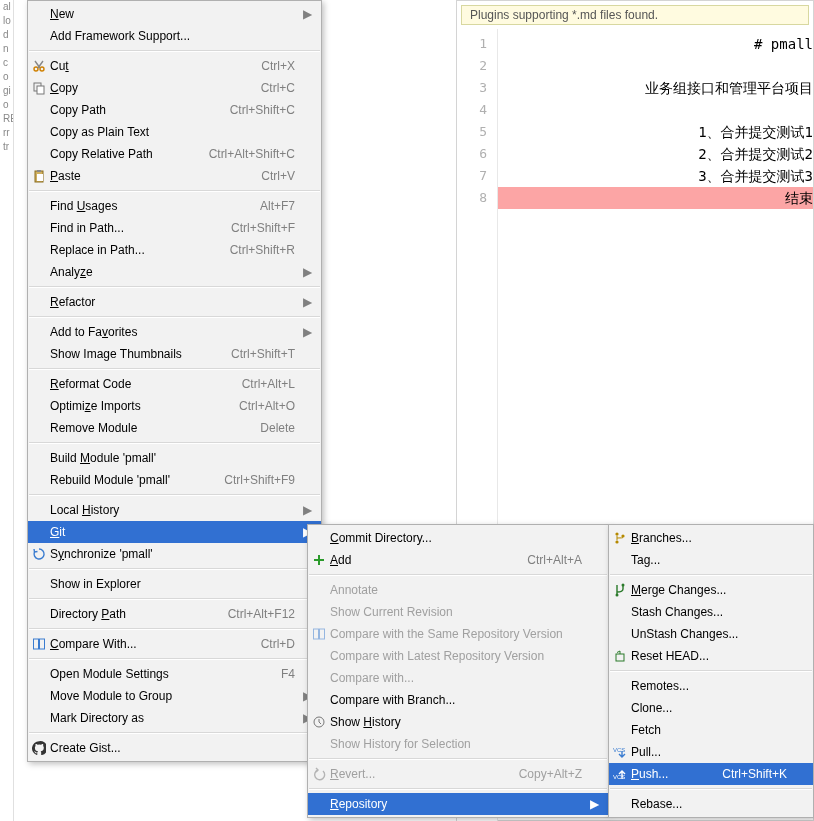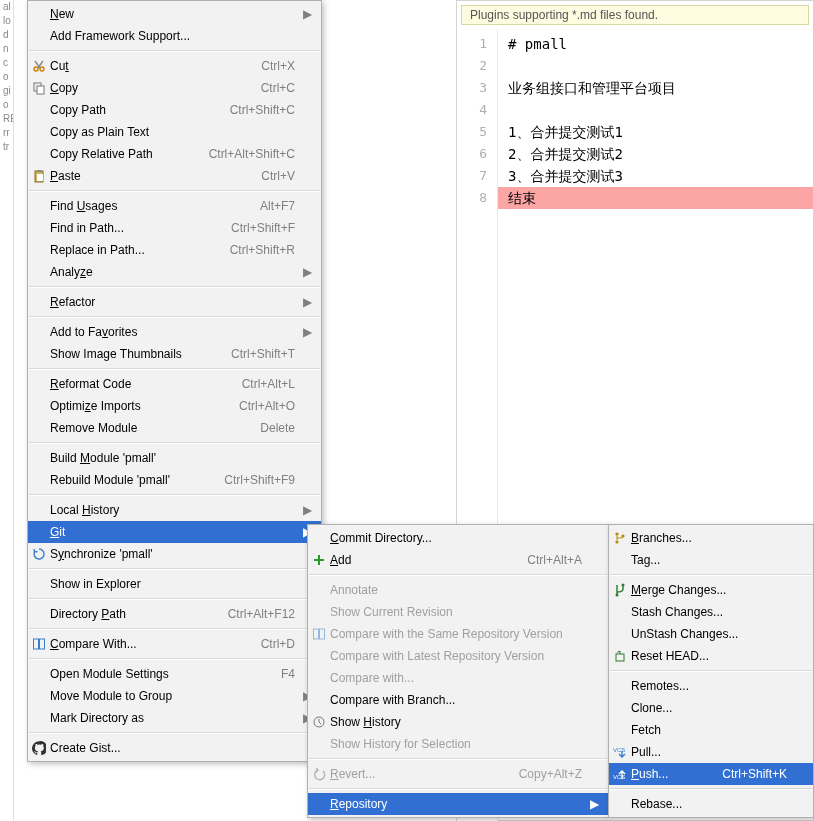--- a/index.html
+++ b/index.html
@@ -21,21 +21,21 @@
 
   .left-strip { position:absolute; left:0; top:0; width:13px; height:821px; background:#fff; border-right:1px solid #e0e0e0; color:#888; font-size:10px; line-height:14px; overflow:hidden; }
   .left-strip div { width:13px; text-align:left; padding-left:3px; }
 
   
   .editor-pane { position:absolute; left:420px; top:0; right:0; bottom:0; background:#fff; border:1px solid #d4d4d4;margin-left:36px; }
   .hint-bar { background:var(--hint-bg); border:1px solid var(--hint-border); padding:2px 8px; color:#555; margin:4px; font-size:12px; }
   .editor-body { display:flex; height:calc(100% - 26px); }
   .gutter { width:40px; background:var(--gutter-bg); border-right:1px solid #e8e8e8; color:var(--gutter-text); font-family: var(--editor-font); font-size:13px; text-align:right; padding-top:4px; }
   .gutter div { padding-right:10px; line-height:22px; }
-  .editor-content { flex:1; font-family: var(--editor-font); font-size:14px; padding-top:4px; padding-left:10px; position:relative; }
+  .editor-content { flex:1; font-family: var(--editor-font); font-size:14px; padding-top:4px; padding-left:10px; position:relative;text-align:right; }
   .editor-content .line { line-height:22px; }
   .editor-content .line.hl { background:#fca5a5; margin-left:-10px; padding-left:10px; }
 
   
   .ctx-menu {
     position:absolute; background:var(--menu-bg); border:1px solid var(--menu-border);
     box-shadow: 2px 2px 6px rgba(0,0,0,0.25);
     padding:2px 0;
   }
   .mi { display:flex; align-items:center; height:22px; padding:0 8px 0 0; white-space:nowrap; cursor:default; }

